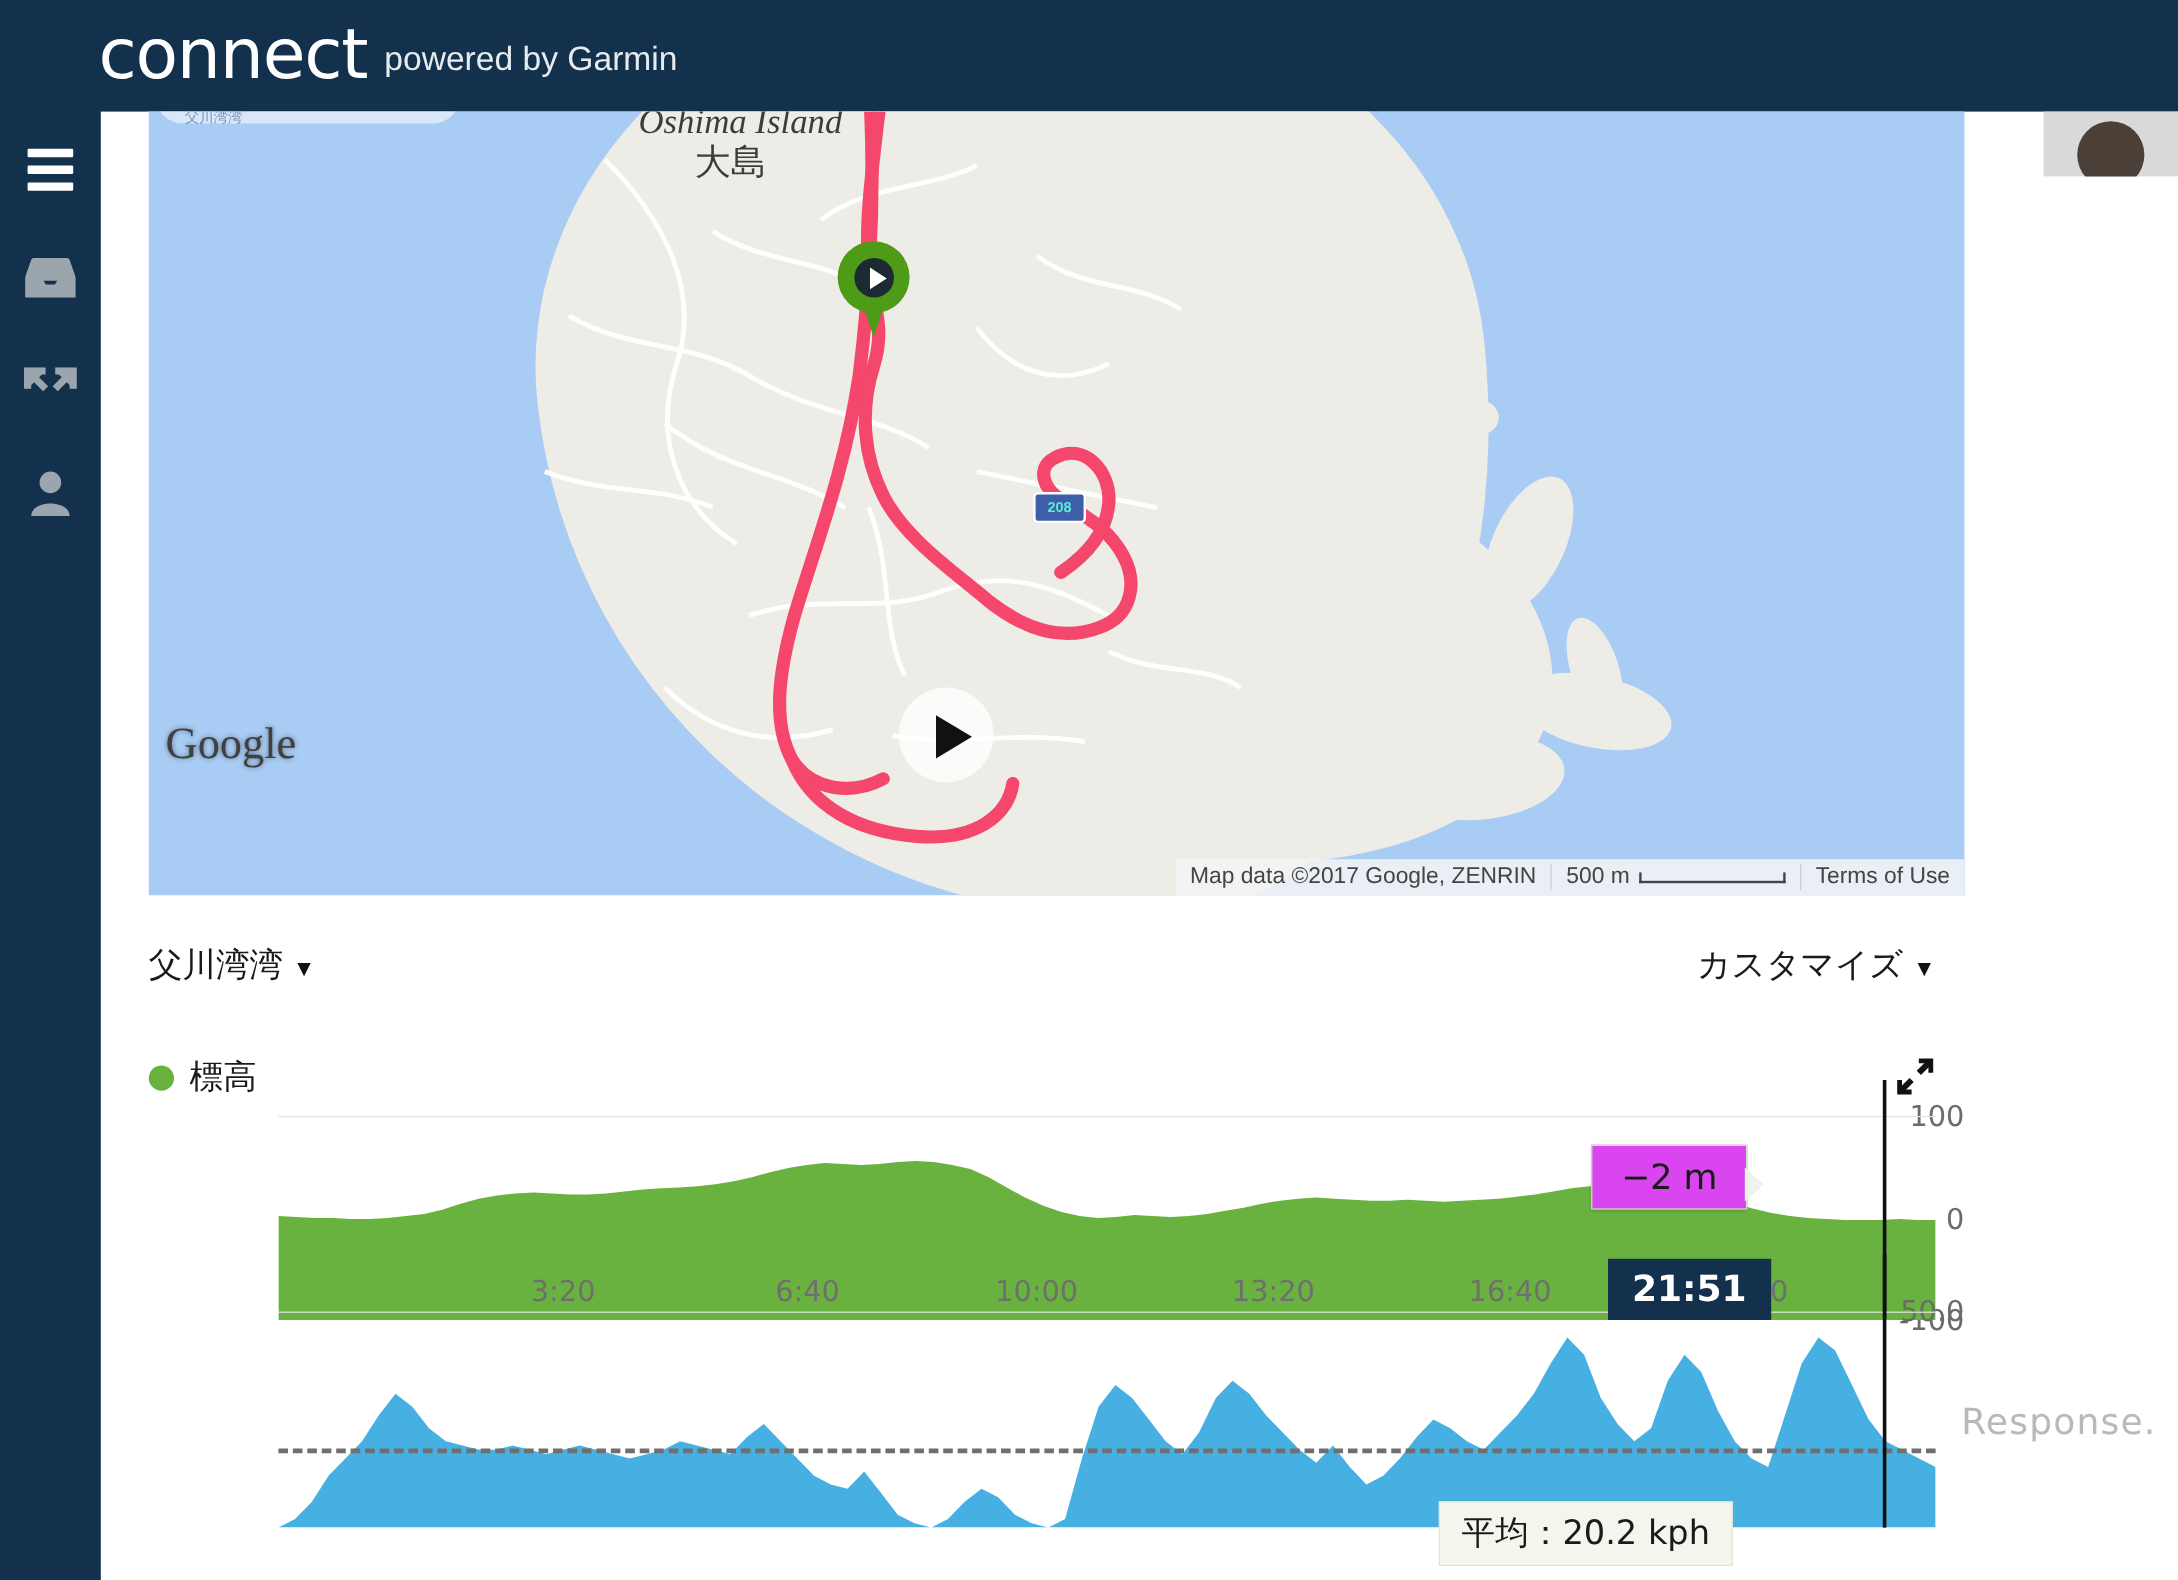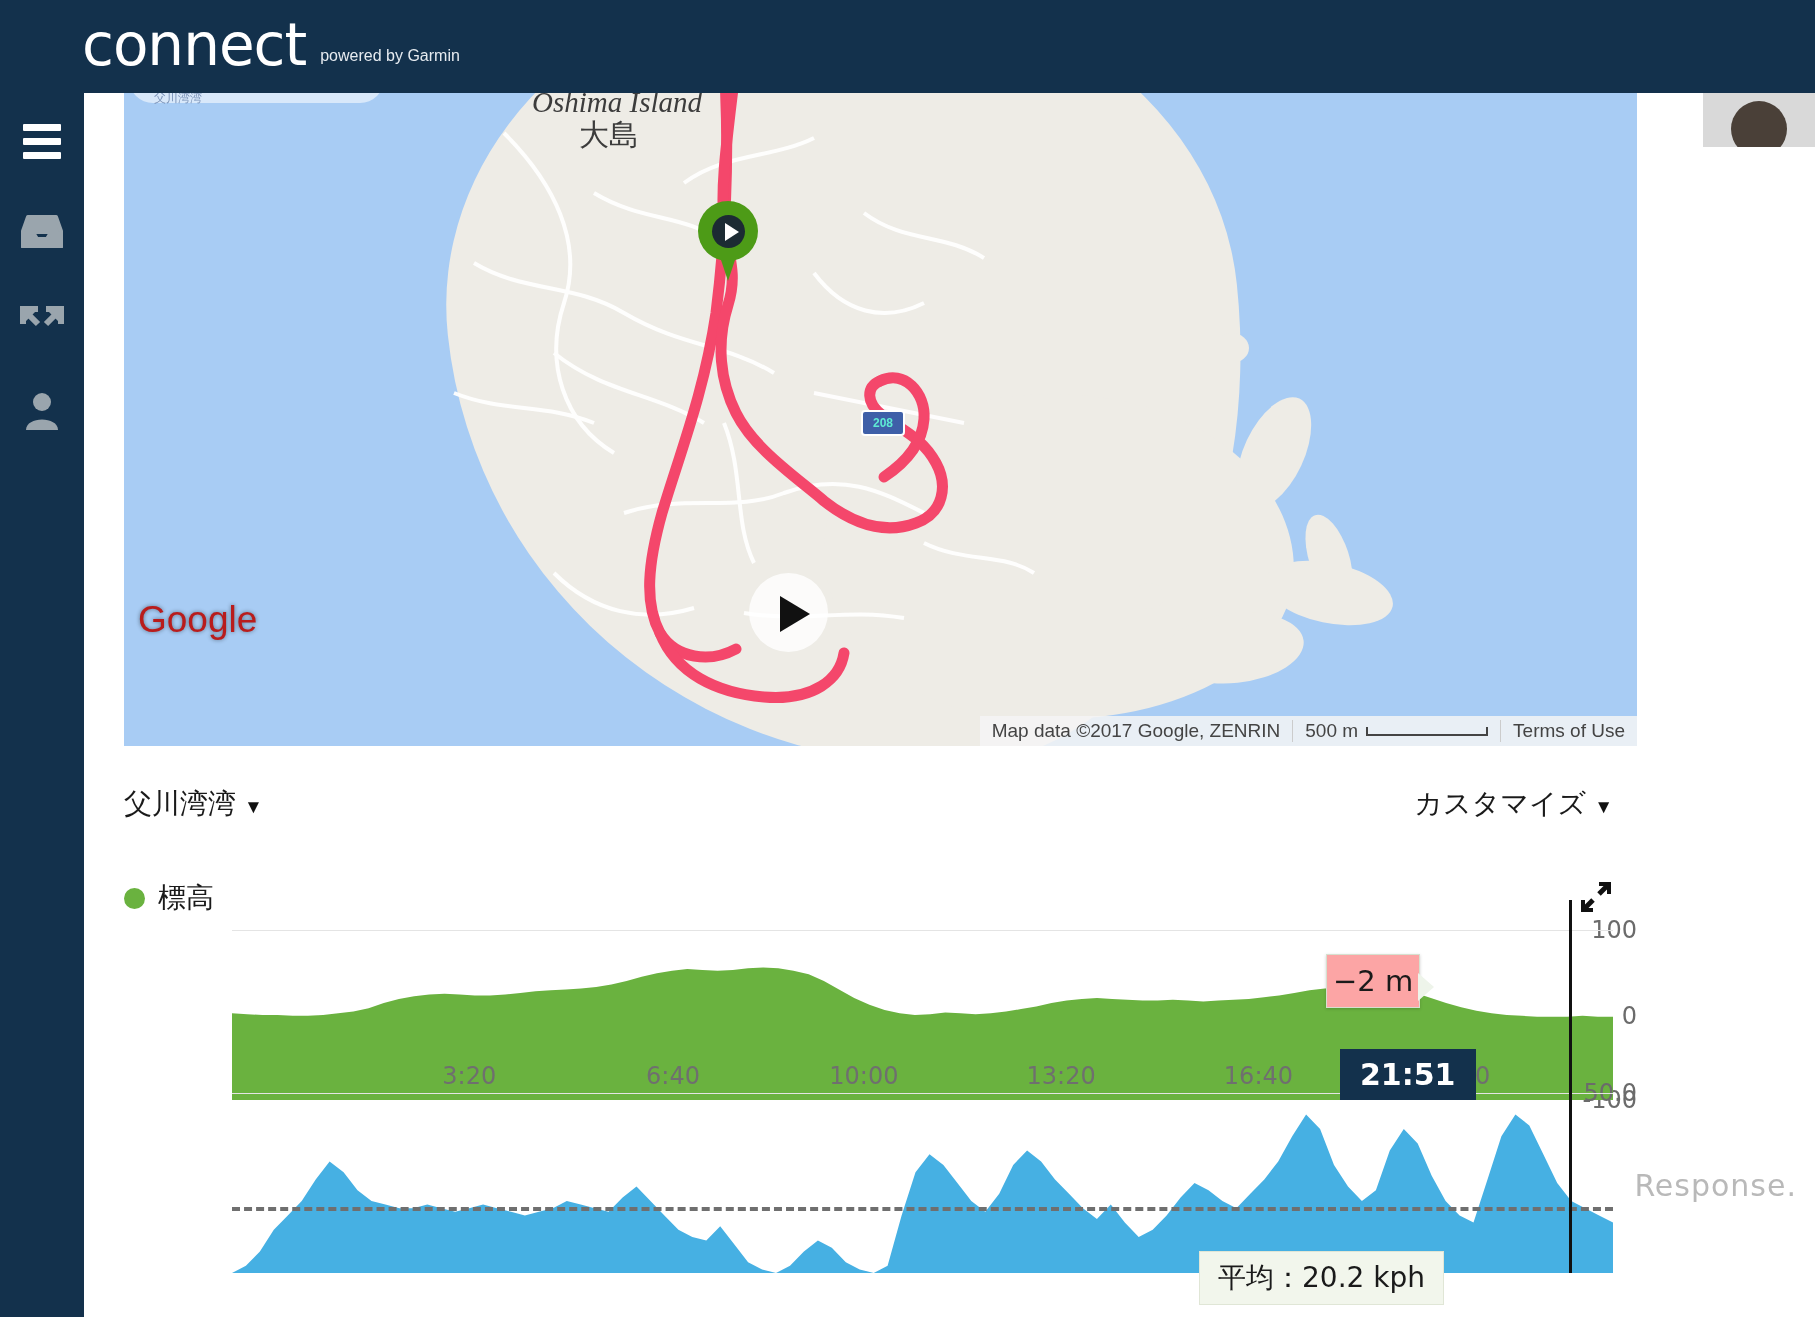--- a/index.html
+++ b/index.html
@@ -14,21 +14,21 @@
   
   .topbar {
     position: absolute; left: 0; top: 0; width: 1815px; height: 93px;
     background: #13314c;
   }
   .brand-wrap { position:absolute; left:82px; top:16px; display:flex; align-items:flex-end; }
   .brand-logo {
     font-size: 58px; letter-spacing: -1px; color:#fff; font-weight: 400;
     font-family: "DejaVu Sans", sans-serif; line-height:1;
   }
-  .brand-sub { color:#e6ebf0; font-size:16px; margin-left:14px; margin-bottom:9px; }
+  .brand-sub { color:#e6ebf0; font-size:28px; margin-left:14px; margin-bottom:9px; }
 
   
   .rail {
     position:absolute; left:0; top:0; width:84px; height:1317px;
     background:#13314c;
   }
   .rail-item {
     position:absolute; left:0; width:84px; height:72px;
     display:flex; align-items:center; justify-content:center;
     cursor:pointer;
@@ -117,21 +117,21 @@
     border-left:30px solid #111; border-top:18px solid transparent; border-bottom:18px solid transparent;
   }
   .hwy-shield {
     position:absolute; left:737px; top:317px; width:44px; height:26px;
     background:#3e5fa8; border-radius:4px; border:2px solid #fff;
     color:#5eead4; font-size:12px; font-weight:bold; text-align:center; line-height:22px;
   }
 
   .google-wm {
     position:absolute; left:14px; top:506px;
-    font-family:Liberation Sans, sans-serif; font-size:37px; color:#b91c1c;
+    font-family:Liberation Serif, serif; font-size:37px; color:#404040;
     text-shadow: 0 0 4px rgba(0,0,0,.45);
   }
   .attrib {
     position:absolute; right:0; bottom:0; height:30px;
     display:flex; align-items:center;
     background:rgba(245,245,245,.85);
     font-size:19px; color:#444;
   }
   .attrib > div { padding:0 12px; border-left:1px solid #ccc; display:flex; align-items:center; gap:8px;}
   .attrib > div:first-child { border-left:none; }
@@ -162,23 +162,23 @@
     font-family:"DejaVu Sans", sans-serif; text-align:right;
   }
   .gridline { position:absolute; left:108px; height:1px; background:#e4e4e4; }
   .cursor-line { position:absolute; width:3px; background:#111; }
   .xtick {
     position:absolute; font-size:24px; color:#6f6f6f;
     font-family:"DejaVu Sans", sans-serif; transform:translateX(-50%);
   }
 
   .tooltip-elev {
-    position:absolute; background:#fca5a5; border:1px solid #d6e0cf;
+    position:absolute; background:#d946ef; border:1px solid #d6e0cf;
     box-shadow:0 1px 3px rgba(0,0,0,.18);
-    font-size:29px; color:#1a1a1a; padding:9px 6px;
+    font-size:29px; color:#1a1a1a; padding:9px 24px;
     font-family:"DejaVu Sans", sans-serif; white-space:nowrap;
   }
   .tooltip-elev::after {
     content:""; position:absolute; right:-15px; top:18px;
     border-left:16px solid #eef4ea;
     border-top:14px solid transparent; border-bottom:14px solid transparent;
   }
   .time-badge {
     position:absolute; background:#13314c; color:#fff;
     font-size:30px; font-weight:bold; padding:8px 20px;

